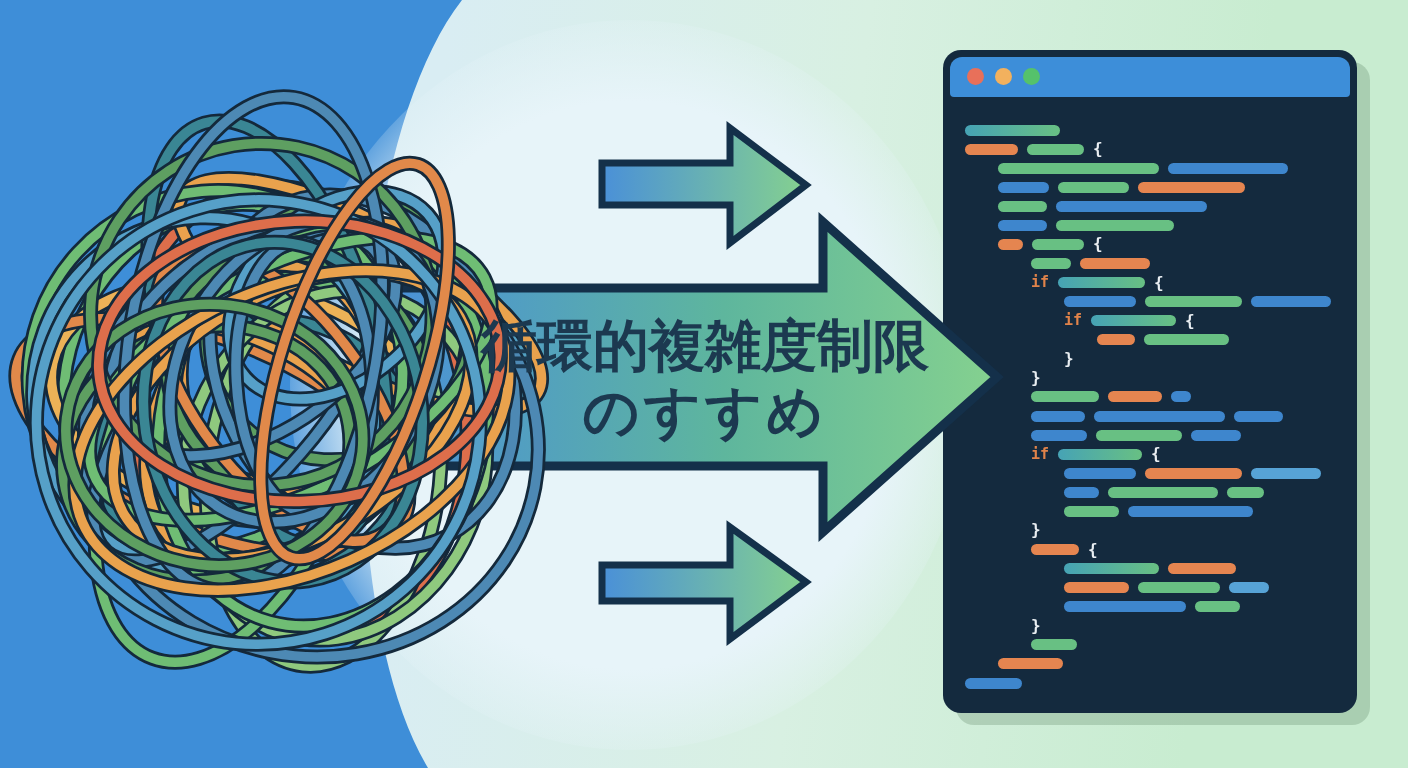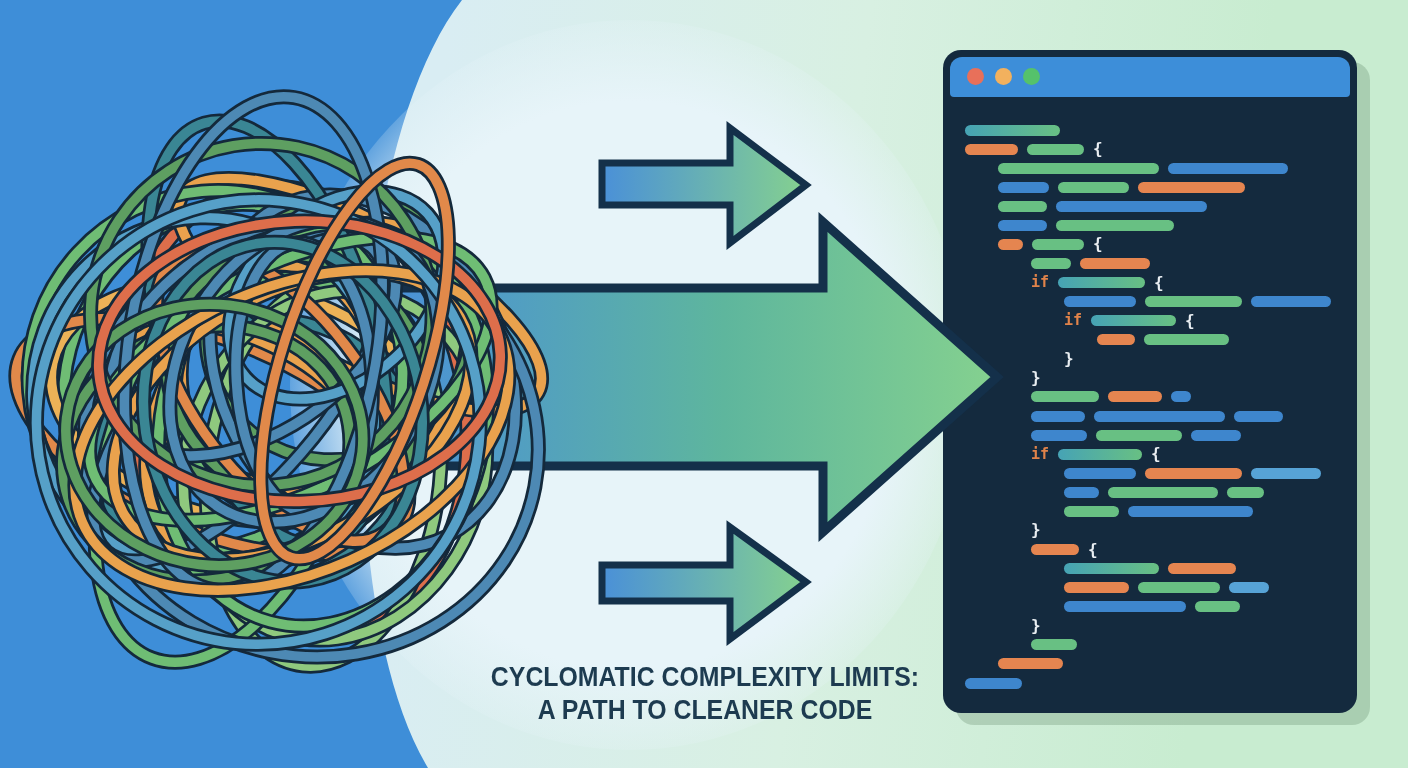--- a/index.html
+++ b/index.html
@@ -301,19 +301,19 @@
       <ellipse cx="214.31885090716156" cy="434.85646795747743" rx="130.47845885157585" ry="148.76179307699203" transform="rotate(96.7 214.3 434.9)" fill="none" stroke="#14293b" stroke-width="15"></ellipse>
       <ellipse cx="214.31885090716156" cy="434.85646795747743" rx="130.47845885157585" ry="148.76179307699203" transform="rotate(96.7 214.3 434.9)" fill="none" stroke="#5e9f61" stroke-width="9.5"></ellipse>
       <ellipse cx="258.3004128757907" cy="422.12649828213114" rx="222.33333777170628" ry="221.71967905014753" transform="rotate(117.4 258.3 422.1)" fill="none" stroke="#14293b" stroke-width="15"></ellipse>
       <ellipse cx="258.3004128757907" cy="422.12649828213114" rx="222.33333777170628" ry="221.71967905014753" transform="rotate(117.4 258.3 422.1)" fill="none" stroke="#56a0c8" stroke-width="9.5"></ellipse>
       <ellipse cx="299.507256498169" cy="361.32342220814144" rx="140.0997092621401" ry="200.91413736343384" transform="rotate(88.0 299.5 361.3)" fill="none" stroke="#14293b" stroke-width="15"></ellipse>
       <ellipse cx="299.507256498169" cy="361.32342220814144" rx="140.0997092621401" ry="200.91413736343384" transform="rotate(88.0 299.5 361.3)" fill="none" stroke="#dd6e4b" stroke-width="9.5"></ellipse>
       <ellipse cx="354.6414122944095" cy="361.0237099820954" rx="206.52271986473352" ry="72.5965565815568" transform="rotate(107.9 354.6 361.0)" fill="none" stroke="#14293b" stroke-width="15"></ellipse>
       <ellipse cx="354.6414122944095" cy="361.0237099820954" rx="206.52271986473352" ry="72.5965565815568" transform="rotate(107.9 354.6 361.0)" fill="none" stroke="#e1894a" stroke-width="9.5"></ellipse>
     </svg>
 
-
-  <div class="caption">
-    <div class="cp">CYCLOMATIC COMPLEXITY LIMITS:</div>
-    <div class="cp">A PATH TO CLEANER CODE</div>
+  <div class="headline">
+    <div class="hl1">循環的複雑度制限</div>
+    <div class="hl2">のすすめ</div>
   </div>
 
+
 </div>
 
 </body></html>

